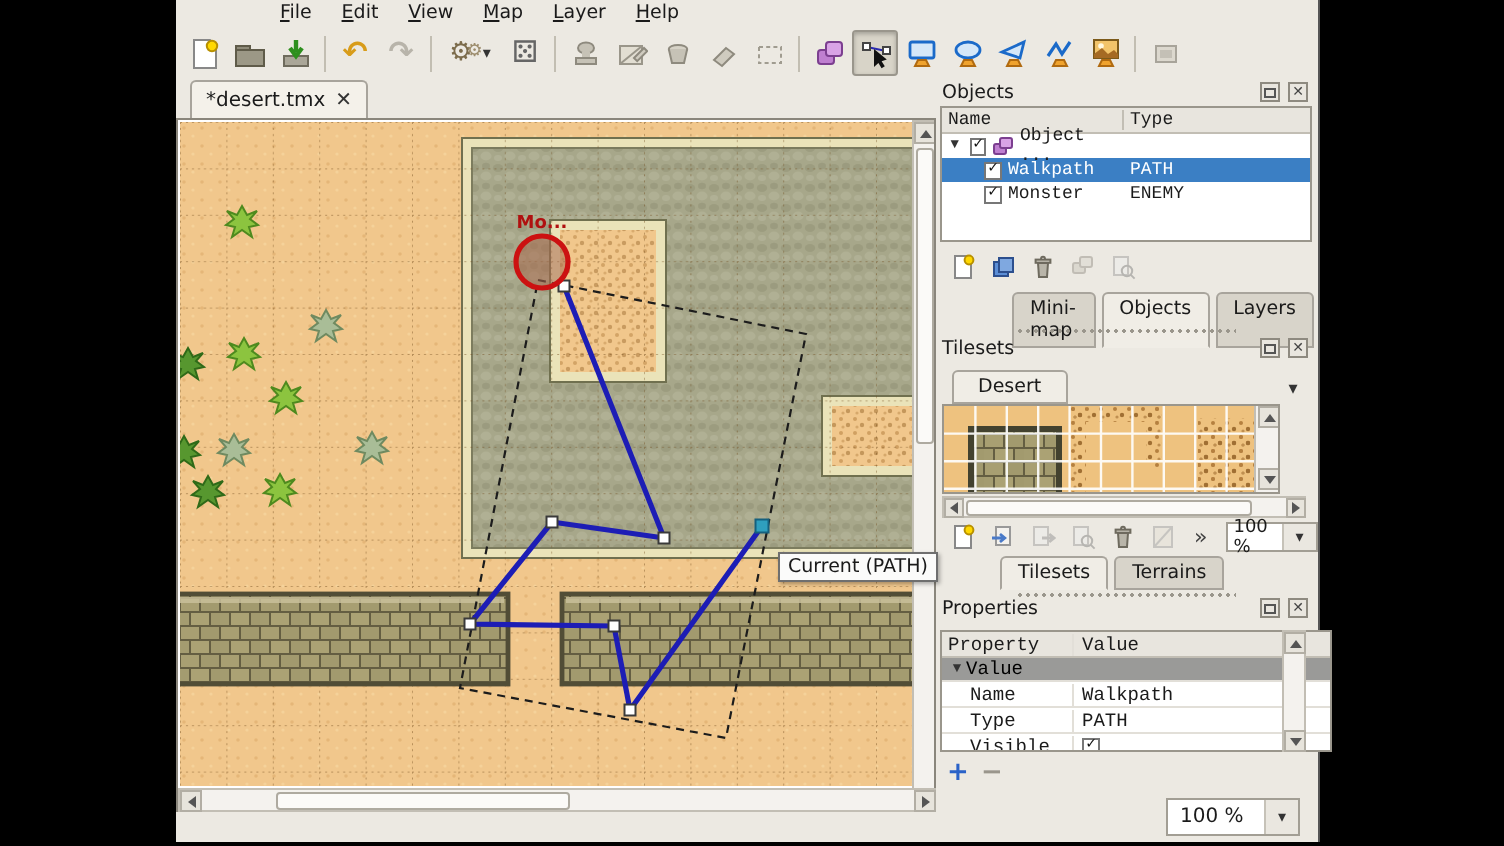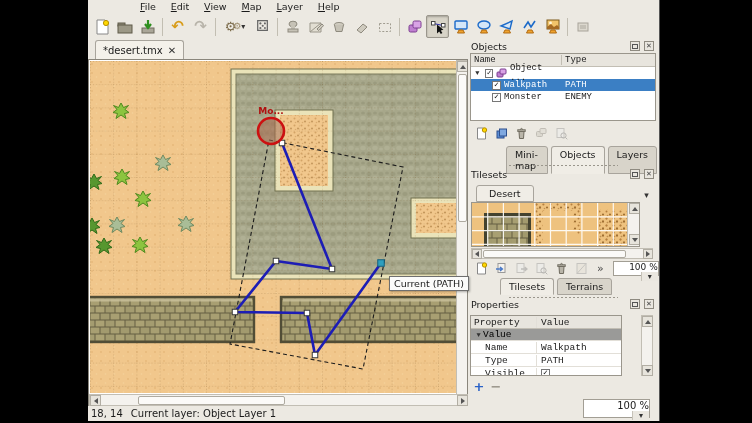--- a/index.html
+++ b/index.html
@@ -36,21 +36,21 @@
   .tri.down{border-left:3px solid transparent;border-right:3px solid transparent;border-top:4px solid #555;}
   .tri.left{border-top:3px solid transparent;border-bottom:3px solid transparent;border-right:4px solid #555;}
   .tri.right{border-top:3px solid transparent;border-bottom:3px solid transparent;border-left:4px solid #555;}
   
   .tooltip{position:absolute;left:301px;top:276px;background:#fbfbfa;border:1px solid #6f6f6f;
            padding:1px 4px;font-size:9.5px;white-space:nowrap;box-shadow:1px 1px 2px rgba(0,0,0,.3);z-index:30;}
   
   .statusbar{position:absolute;left:0;top:406px;width:100%;height:15px;font-size:10px;
              display:flex;align-items:center;gap:8px;padding-left:3px;box-sizing:border-box;}
   .zoom-combo{position:absolute;left:495px;top:399px;width:67px;height:19px;background:#fff;
-              border:1px solid #a29e94;box-sizing:border-box;display:flex;align-items:flex-end;font-size:10px;flex-direction:column;}
+              border:1px solid #a29e94;box-sizing:border-box;display:flex;align-items:center;font-size:10px;}
   .zoom-combo .val{flex:1;padding-left:6px;}
   .combo-arrow{width:16px;height:100%;border-left:1px solid #c6c2b8;background:#eae7e0;
                display:flex;align-items:center;justify-content:center;font-size:8px;color:#333;}
   
   .dock{position:absolute;left:380px;width:192px;}
   .dock-title{position:absolute;left:3px;top:1px;font-size:9.5px;}
   .winbtn{position:absolute;top:1px;width:10px;height:10px;border:1px solid #8e8a80;background:#e9e6df;
           box-sizing:border-box;display:flex;align-items:center;justify-content:center;font-size:7px;color:#444;}
   .winbtn .inner-sq{width:4px;height:3px;border:1px solid #555;}
   .panel-box{position:absolute;background:#fff;border:1px solid #9a968c;box-sizing:border-box;overflow:hidden;font-family:Liberation Mono, monospace;}
@@ -520,21 +520,21 @@
 
   <div class="splitter" style="top:296px;"></div>
 
   <div class="dock" style="top:298px;height:99px;">
     <span class="dock-title">Properties</span>
     <div class="winbtn" style="left:162px;">
           <span class="inner-sq"></span>
         </div>
     <div class="winbtn" style="left:176px;">✕</div>
 
-    <div class="panel-box ptable" style="left:2px;top:17px;width:152px;height:61px;">
+    <div class="panel-box ptable" style="left:2px;top:17px;width:196px;height:61px;">
       <div class="prow header">
         <span class="c1">Property</span>
         <span class="c2">Value</span>
       </div>
       <div class="prow group">
         <span class="exp" style="margin-left:3px;">▼</span>
         <span>Value</span>
       </div>
       <div class="prow">
         <span class="c1">Name</span>
@@ -558,23 +558,19 @@
       <div class="sb-btn" style="left:0;top:49px;">
             <div class="tri down"></div>
           </div>
     </div>
     <div class="icon-row" style="left:5px;top:82px;">
       <span class="pm-btn" style="color:#2a62c8;font-size:13px;">+</span>
       <span class="pm-btn" style="color:#9a968c;font-size:13px;">−</span>
     </div>
   </div>
 
-  <div class="statusbar">
-    <span>18, 14</span>
-    <span>Current layer: Object Layer 1</span>
-  </div>
   <div class="zoom-combo">
     <span class="val">100 %</span>
     <span class="combo-arrow">▾</span>
   </div>
 
 </div>
 </div>
 
 </body></html>

